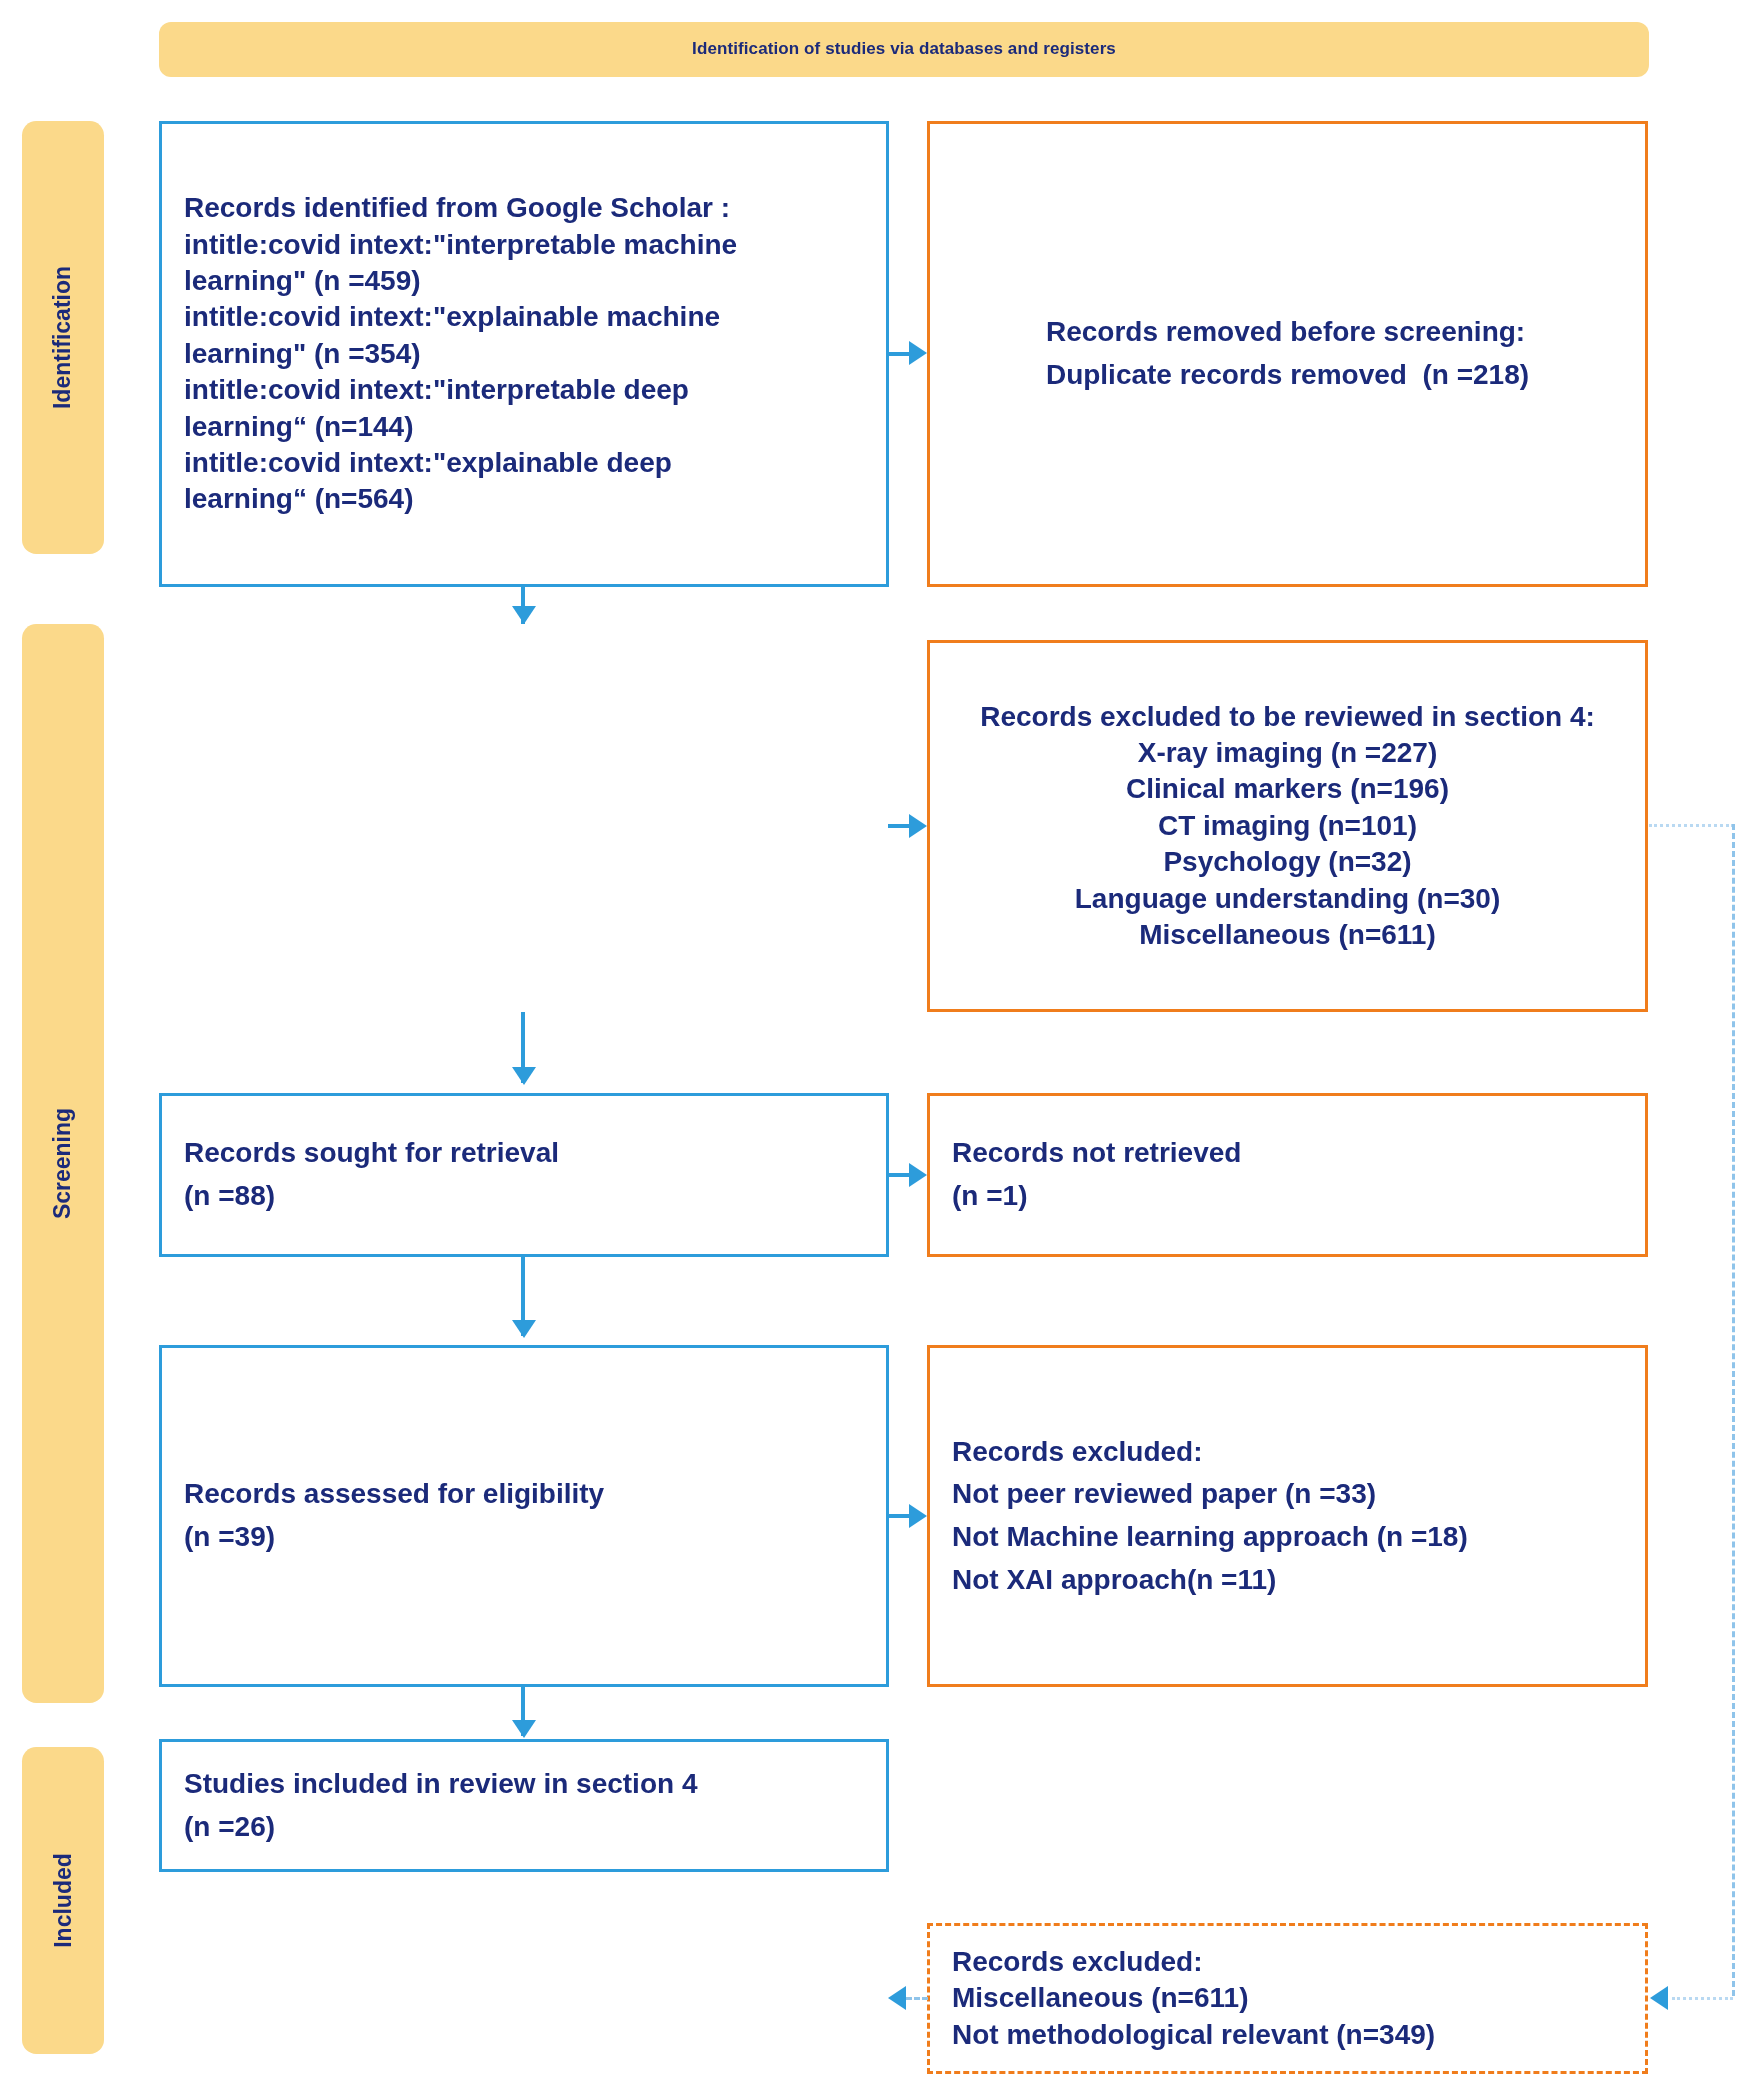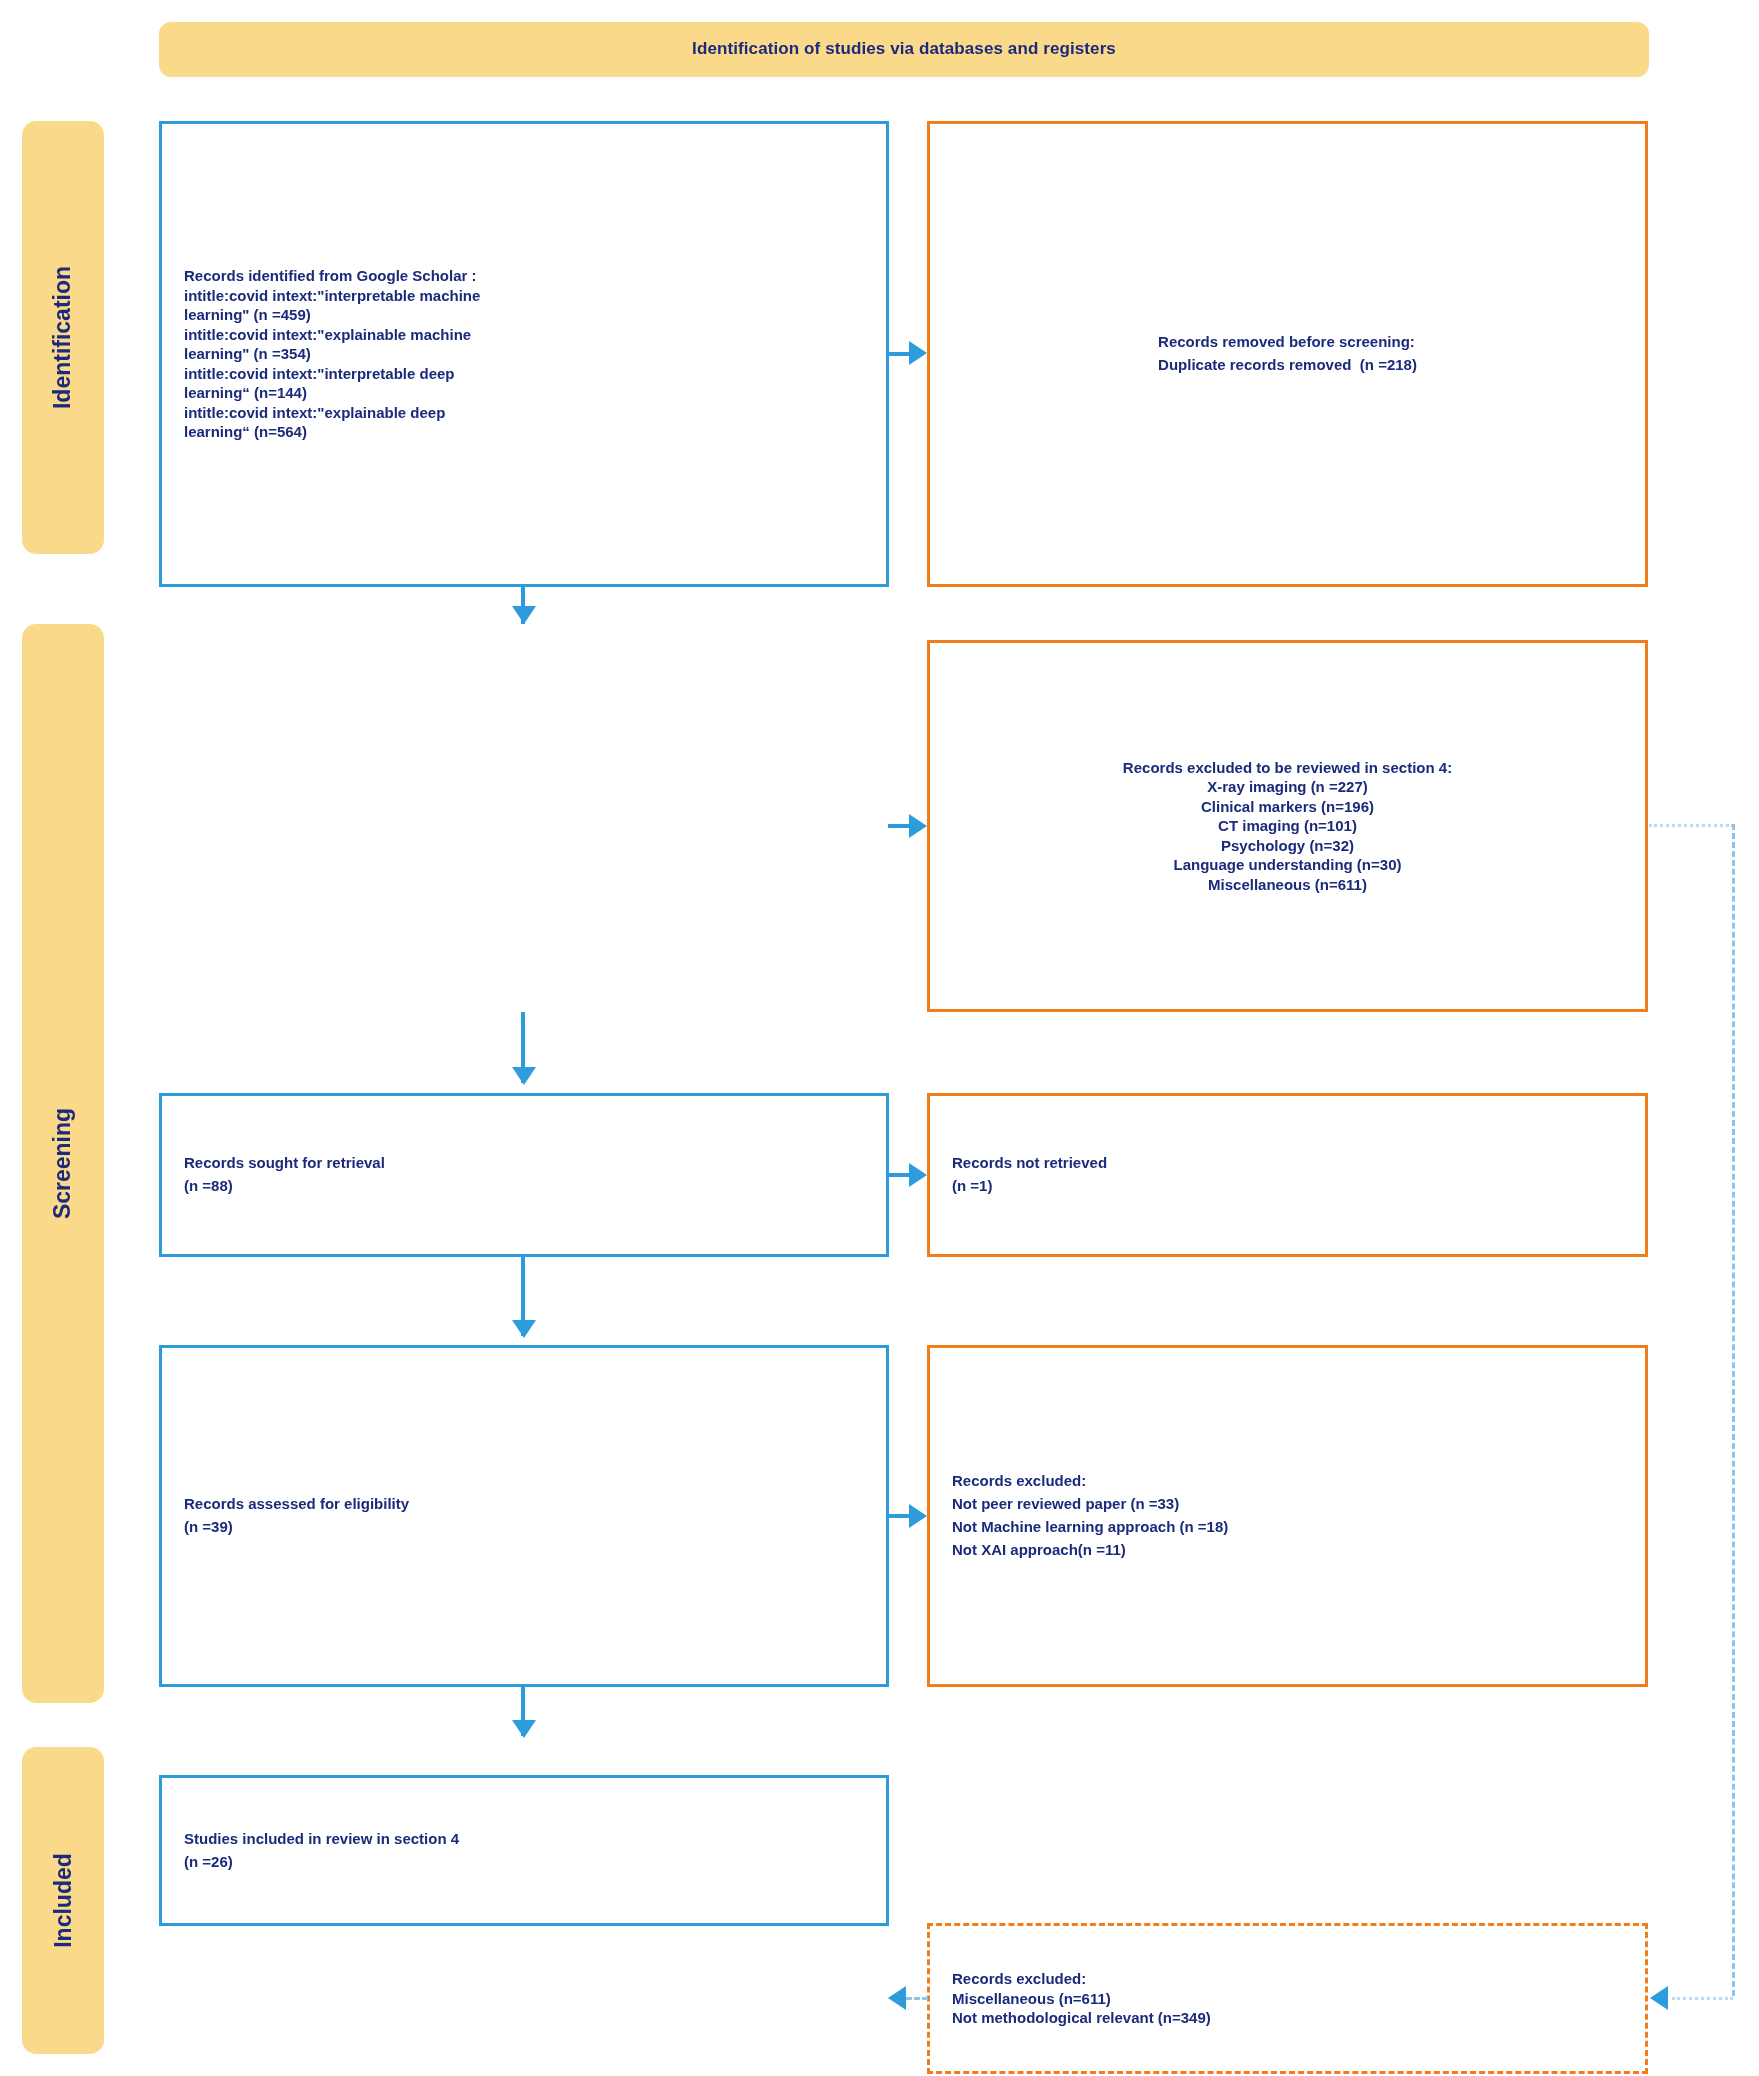--- a/index.html
+++ b/index.html
@@ -46,21 +46,21 @@
     background: #ffffff;
     padding: 18.6px 22px;
     display: flex; flex-direction: column; justify-content: center;
   }
   .box.blue   { border: 3.8px solid #2d9cdb; }
   .box.orange { border: 3.8px solid #f07d1c; }
   .box.blue-dash   { border: 3.8px dashed #1f7fd4; }
   .box.orange-dash { border: 3.8px dashed #f07d1c; }
 
   .box p {
-    font-size: 15px;
+    font-size: 28px;
     line-height: 1.52;
     font-weight: bold;
     color: #1b2a7a;
     white-space: pre-wrap;
   }
   .box.tight p { line-height: 1.30; }
 
   
   .vline {
     position: absolute;
@@ -198,21 +198,21 @@
 Not Machine learning approach (n =18)
 Not XAI approach(n =11)</p>
   </div>
 
   <div class="hline" style="left:888px; top:1514px; width:27px;"></div>
   <div class="arrow-right" style="left:909px; top:1504px;"></div>
 
   <div class="vline" style="left:521px; top:1687px; height:49px;"></div>
   <div class="arrow-down" style="left:512px; top:1720px;"></div>
 
-  <div class="box blue" style="left:159px; top:1739px; width:730px; height:151px;margin-top:36px;">
+  <div class="box blue" style="left:159px; top:1739px; width:730px; height:133px;">
     <p>Studies included in review in section 4
 (n =26)</p>
   </div>
 
 
   <div class="box orange-dash tight" style="left:927px; top:1923px; width:721px; height:151px;">
     <p>Records excluded:
 Miscellaneous (n=611)
 Not methodological relevant (n=349)</p>
   </div>

